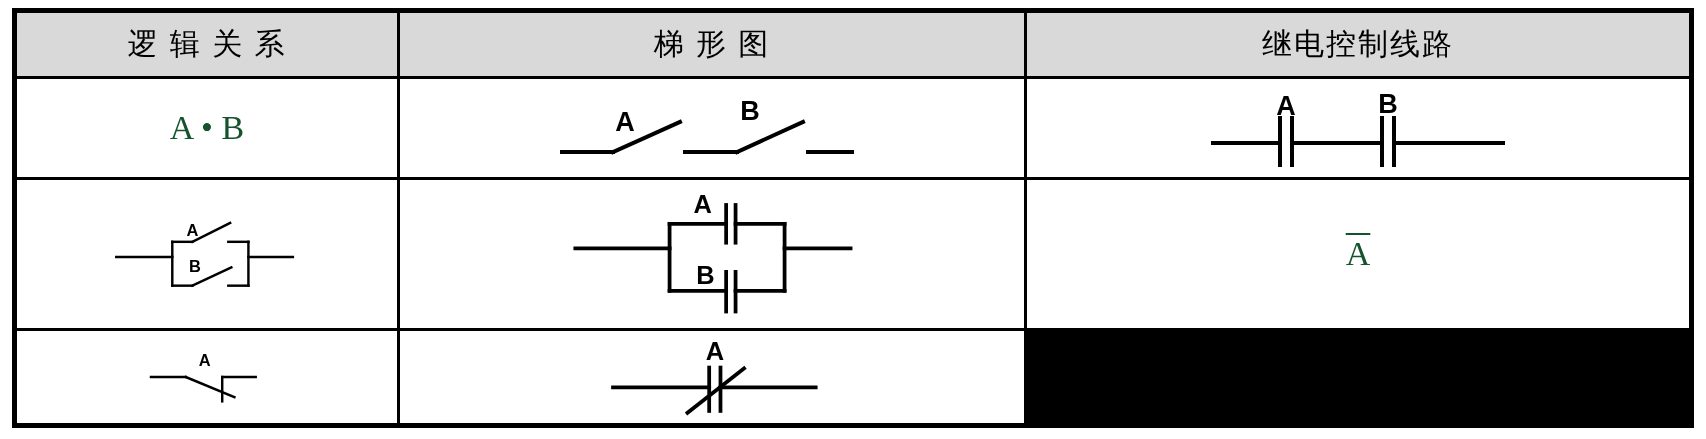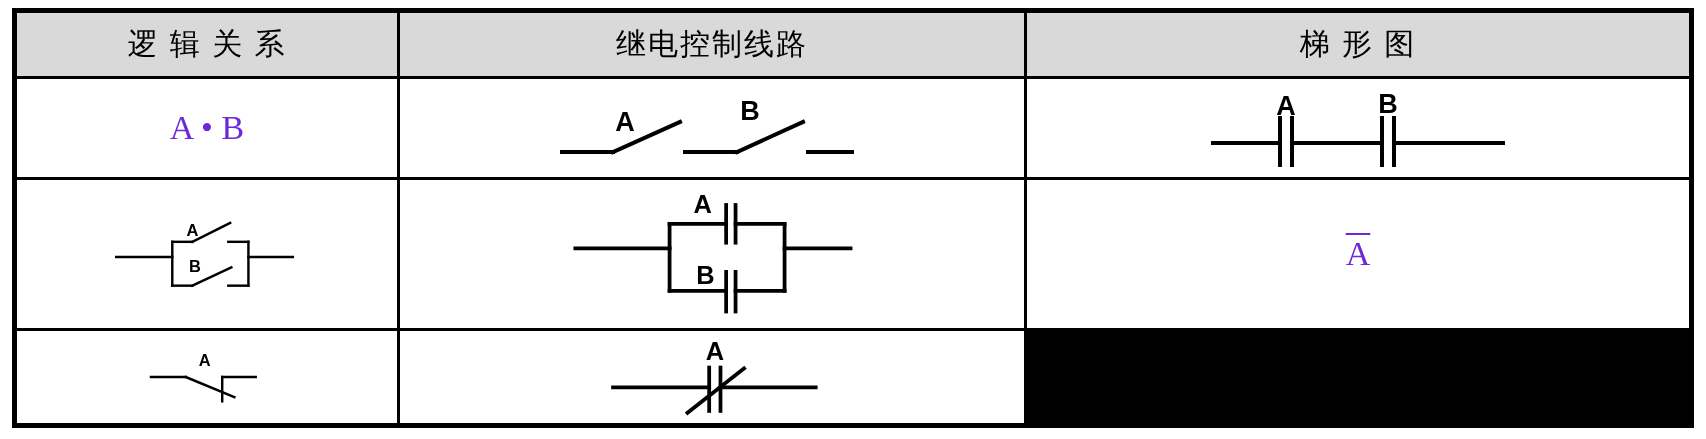--- a/index.html
+++ b/index.html
@@ -38,21 +38,21 @@
   .cell.hdr {
     background: #d9d9d9;
     font-size: 30px;
     color: #000000;
     letter-spacing: 2px;
     white-space: pre;
   }
   .cell.logic {
     font-family: "Liberation Serif", serif;
     font-size: 34px;
-    color: #6d28d9;
+    color: #14532d;
   }
   .overline {
     text-decoration: overline;
     text-decoration-thickness: 2px;
   }
   .diagram { display: block; }
   .diagram line {
     stroke: #000000;
     stroke-width: 4;
     stroke-linecap: square;
@@ -65,22 +65,22 @@
     text-anchor: middle;
   }
 </style>
 </head>
 <body>
 
 <div class="stage">
   <div class="logic-table">
 
     <div class="cell hdr">逻 辑 关 系</div>
+    <div class="cell hdr">梯 形 图</div>
     <div class="cell hdr">继电控制线路</div>
-    <div class="cell hdr">梯 形 图</div>
 
     <div class="cell logic">
       <span>A • B</span>
     </div>
     <div class="cell">
       <svg class="diagram" width="624" height="98" viewBox="0 0 624 98">
         <line x1="162" y1="73" x2="213" y2="73"></line>
         <line x1="213" y1="73" x2="280" y2="43"></line>
         <line x1="285" y1="73" x2="337" y2="73"></line>
         <line x1="337" y1="73" x2="403" y2="43"></line>

